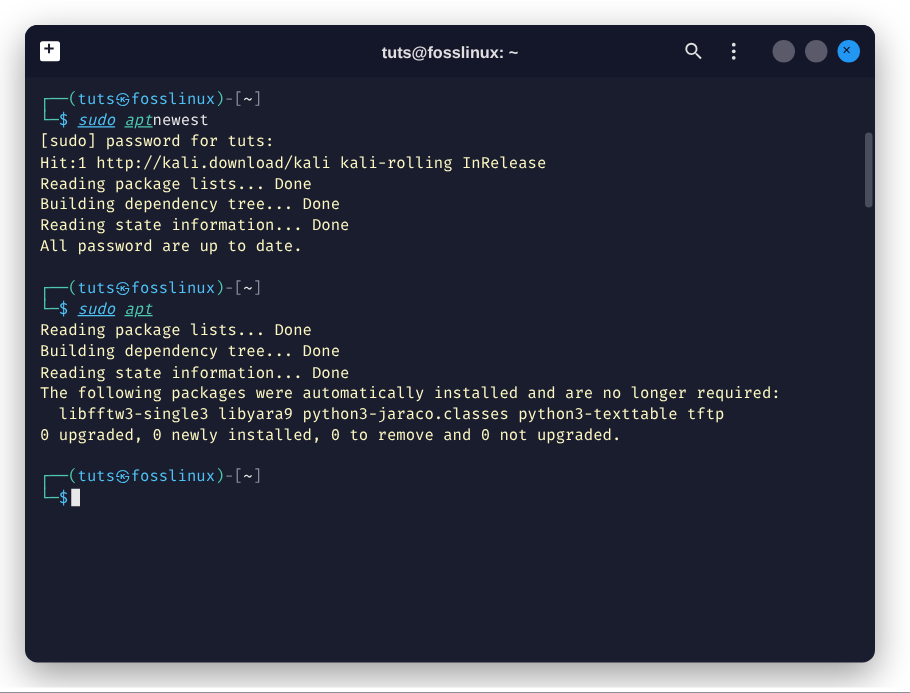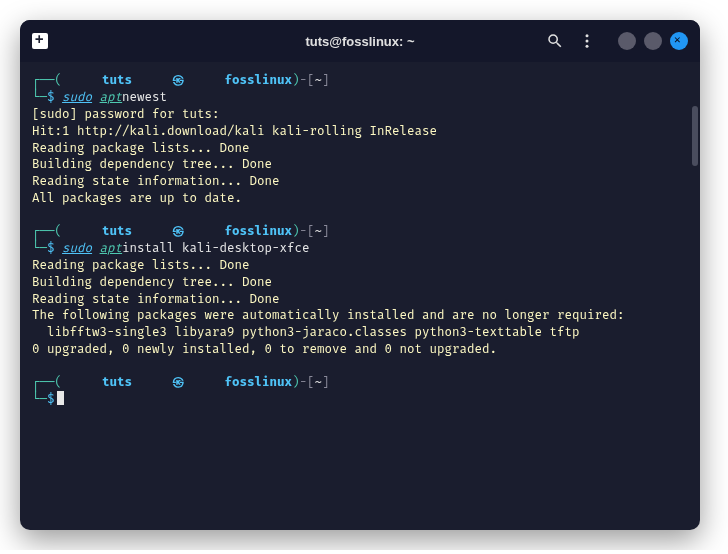--- a/index.html
+++ b/index.html
@@ -46,21 +46,21 @@
       font-size: 12.5px;
       line-height: 1.35;
       color: #e8e8e8;
       overflow-y: auto;
       position: relative;
       font-family: 'Fira Mono', 'DejaVu Sans Mono', monospace;
     }
     .prompt-line1 { display: flex; flex-wrap: wrap; }
     .prompt-line2 { display: flex; flex-wrap: wrap; }
     .blue { color: #4fc3f7; }
-    .bold-blue { color: #4fc3f7; font-weight: bold; margin-left: 40px; }
+    .bold-blue { color: #4fc3f7; font-weight: normal; }
     .teal { color: #4ec9b0; }
     .white { color: #e8e8e8; }
     .gray { color: #8a8a9a; }
     .underline { text-decoration: underline; font-style: italic; }
     .output { color: #fef9c3; white-space: pre-wrap; }
     .cursor {
       display: inline-block;
       width: 7px; height: 14px;
       background: #e8e8e8;
       vertical-align: text-bottom;
@@ -126,42 +126,41 @@
         <span class="blue underline">sudo</span>
         <span>&nbsp;</span>
         <span class="teal underline">apt</span>
         <span class="white"> newest</span>
     </div>
     <div class="output">[sudo] password for tuts:</div>
     <div class="output">Hit:1 http://kali.download/kali kali-rolling InRelease</div>
     <div class="output">Reading package lists... Done</div>
     <div class="output">Building dependency tree... Done</div>
     <div class="output">Reading state information... Done</div>
-    <div class="output">All packages are up to date.</div>
+    <div class="output">All password are up to date.</div>
     <div class="blank"></div>
 
     <div class="prompt-line1">
       <span class="teal">┌──</span>
         <span class="teal">(</span>
         <span class="bold-blue">tuts</span>
         <span class="bold-blue">㉿</span>
         <span class="bold-blue">fosslinux</span>
         <span class="teal">)</span>
         <span class="gray">-[</span>
         <span class="white">~</span>
         <span class="gray">]</span>
     </div>
     <div class="prompt-line2">
       <span class="teal">└─</span>
         <span class="blue">$</span>
         <span>&nbsp;</span>
         <span class="blue underline">sudo</span>
         <span>&nbsp;</span>
         <span class="teal underline">apt</span>
-        <span class="white"> install kali-desktop-xfce</span>
     </div>
     <div class="output">Reading package lists... Done</div>
     <div class="output">Building dependency tree... Done</div>
     <div class="output">Reading state information... Done</div>
     <div class="output">The following packages were automatically installed and are no longer required:</div>
     <div class="output">  libfftw3-single3 libyara9 python3-jaraco.classes python3-texttable tftp</div>
     <div class="output">0 upgraded, 0 newly installed, 0 to remove and 0 not upgraded.</div>
     <div class="blank"></div>
 
     <div class="prompt-line1">

